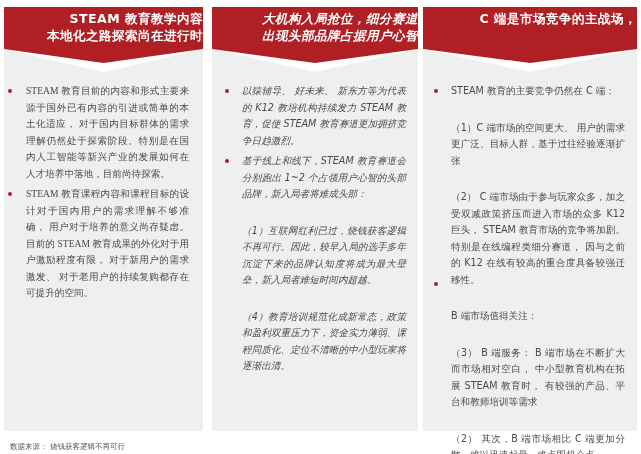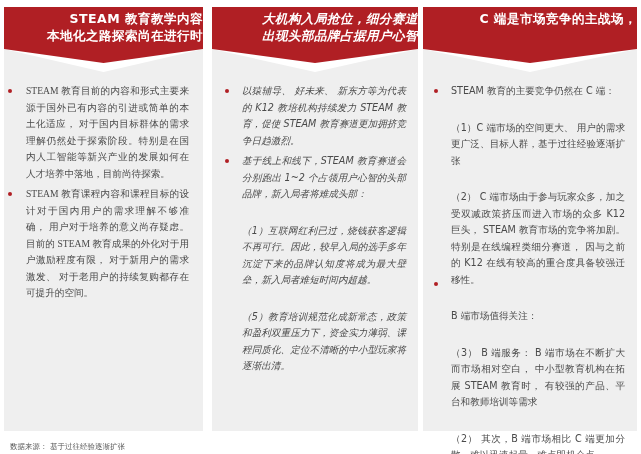--- a/index.html
+++ b/index.html
@@ -67,33 +67,33 @@
 <div class="col col-2">
   <div class="body-panel"></div>
   <div class="header">
     <div>大机构入局抢位，细分赛道</div>
     <div>出现头部品牌占据用户心智</div>
   </div>
   <div class="content">
     <div class="bullet">以猿辅导、 好未来、 新东方等为代表的 K12 教培机构持续发力 STEAM 教育，促使 STEAM 教育赛道更加拥挤竞争日趋激烈。</div>
     <div class="bullet">基于线上和线下，STEAM 教育赛道会分别跑出 1~2 个占领用户心智的头部品牌，新入局者将难成头部：</div>
     <div class="para">（1）互联网红利已过，烧钱获客逻辑不再可行。因此，较早入局的选手多年沉淀下来的品牌认知度将成为最大壁垒，新入局者难短时间内超越。</div>
-    <div class="para">（5）教育培训规范化成新常态，政策和盈利双重压力下，资金实力薄弱、课程同质化、定位不清晰的中小型玩家将逐渐出清。</div>
+    <div class="para">（4）教育培训规范化成新常态，政策和盈利双重压力下，资金实力薄弱、课程同质化、定位不清晰的中小型玩家将逐渐出清。</div>
   </div>
 </div>
 
 <div class="col col-3">
   <div class="body-panel"></div>
   <div class="header">
     <div>C 端是市场竞争的主战场，</div>
   </div>
   <div class="content">
     <div class="bullet">STEAM 教育的主要竞争仍然在 C 端：</div>
     <div class="para">（1）C 端市场的空间更大、 用户的需求更广泛、目标人群，基于过往经验逐渐扩张</div>
     <div class="para">（2） C 端市场由于参与玩家众多，加之受双减政策挤压而进入市场的众多 K12 巨头， STEAM 教育市场的竞争将加剧。特别是在线编程类细分赛道， 因与之前的 K12 在线有较高的重合度具备较强迁移性。</div>
     <div class="marker"></div>
     <div class="para">B 端市场值得关注：</div>
     <div class="para">（3） B 端服务： B 端市场在不断扩大而市场相对空白， 中小型教育机构在拓展 STEAM 教育时， 有较强的产品、平台和教师培训等需求</div>
     <div class="para">（2） 其次，B 端市场相比 C 端更加分散，难以迅速起量，难点即机会点。</div>
   </div>
 </div>
 
-<div class="footer">数据来源： 基于过往经验逐渐扩张</div>
+<div class="footer">数据来源： 烧钱获客逻辑不再可行</div>
 
 </body></html>

